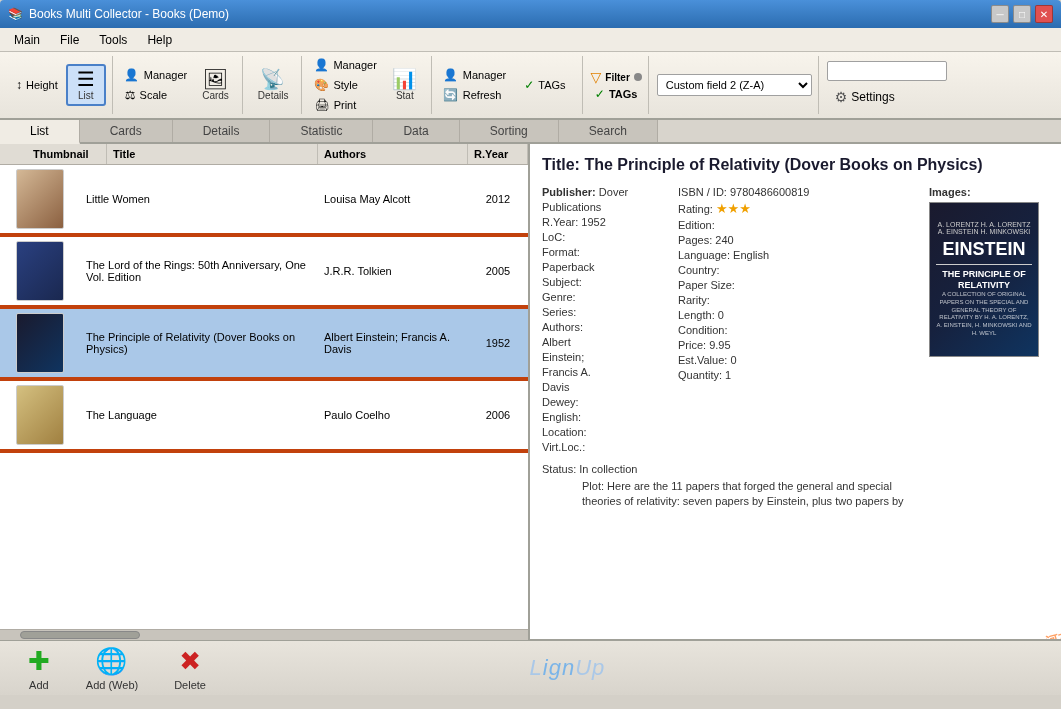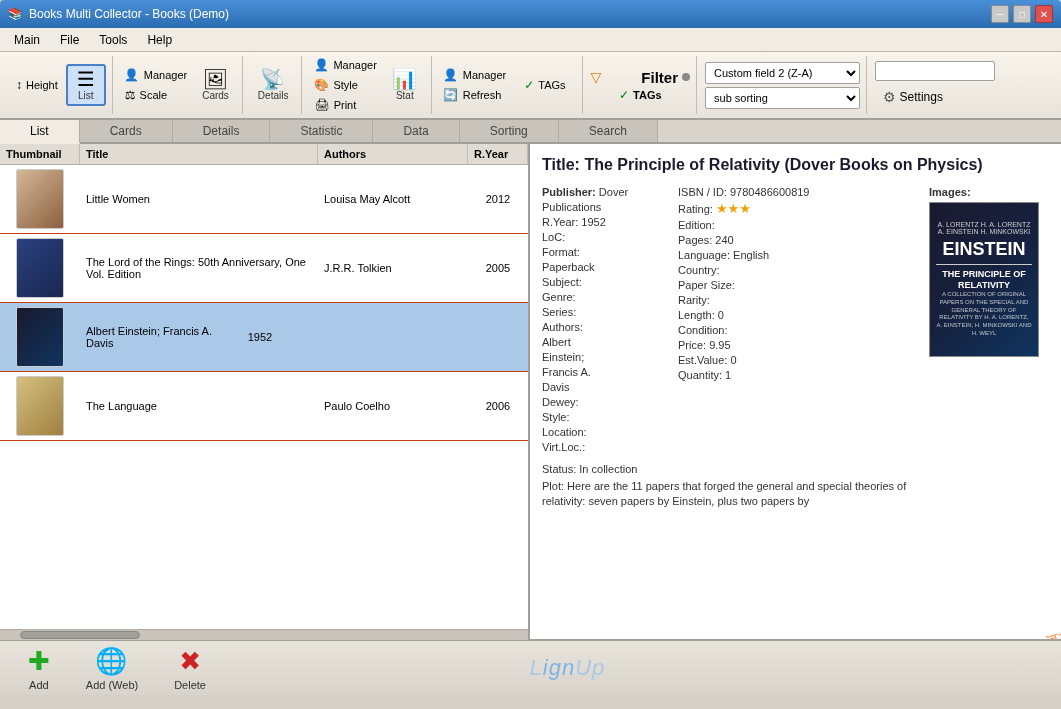--- a/index.html
+++ b/index.html
@@ -110,27 +110,27 @@
     }
     .tab.active { background: #f0ece4; color: #000; border-bottom: 2px solid #f0ece4; margin-bottom: -2px; }
 
     
     #main { display: flex; height: calc(709px - 28px - 24px - 76px - 30px - 56px); }
 
     
     #booklist { width: 530px; display: flex; flex-direction: column; border-right: 2px solid #a0a098; }
     #list-header { display: flex; background: #e0dcd4; border-bottom: 1px solid #b0acA4; font-weight: bold; font-size: 11px; }
     .list-col { padding: 4px 6px; border-right: 1px solid #c0bdb5; overflow: hidden; }
-    .col-thumb { width: 80px; }
+    .col-thumb { width: 80px; margin-left: 27px; }
     .col-title { flex: 1; }
     .col-author { width: 150px; }
     .col-year { width: 60px; }
 
     #list-body { flex: 1; overflow-y: auto; background: white; }
-    .book-row { display: flex; align-items: center; border-bottom: 1px solid #c2410c; cursor: pointer; min-height: 68px; }
+    .book-row { display: flex; align-items: center; border-bottom: 4px solid #c2410c; cursor: pointer; min-height: 68px; }
     .book-row.selected { background: #aac8e8; }
     .book-thumb { width: 80px; display: flex; justify-content: center; align-items: center; padding: 4px; }
     .thumb-img { width: 48px; height: 60px; object-fit: cover; background: #ddd; display: flex; align-items: center; justify-content: center; font-size: 8px; color: #666; border: 1px solid #ccc; }
     .book-title-cell { flex: 1; padding: 4px 6px; font-size: 11px; }
     .book-author-cell { width: 150px; padding: 4px 6px; font-size: 11px; }
     .book-year-cell { width: 60px; padding: 4px 6px; font-size: 11px; text-align: center; }
 
     
     #list-scroll { height: 10px; background: #d8d4cc; border-top: 1px solid #b0acA4; }
     .scroll-track { background: #c8c4bc; height: 10px; position: relative; }
@@ -155,21 +155,21 @@
     .book-cover-inner { padding: 6px; }
     .cover-title { font-size: 9px; font-weight: bold; line-height: 1.2; }
     .cover-einstein { font-size: 18px; font-weight: bold; }
     .cover-subtitle { font-size: 6px; opacity: 0.7; line-height: 1.3; }
     .field-line { font-size: 11px; color: #333; }
     .field-bold { font-weight: 600; }
 
     .rating-stars { color: #f0a000; font-size: 13px; }
 
     #detail-status { margin-top: 10px; font-size: 11px; color: #333; }
-    #detail-plot { margin-top: 4px; font-size: 11px; color: #333; line-height: 1.4; }
+    #detail-plot { margin-top: 4px; font-size: 11px; color: #333; line-height: 1.4; margin-left: 40px; }
     .images-label { font-size: 11px; font-weight: bold; color: #333; }
 
     
     #bottombar {
       height: 56px;
       background: linear-gradient(to bottom, #e8e4dc, #d8d4cc);
       border-top: 2px solid #a0a098;
       display: flex;
       align-items: center;
       justify-content: space-between;
@@ -306,34 +306,33 @@
         <span style="color:green;font-size:12px;">✓</span>
         <span>TAGs</span>
       </div>
     </div>
   </div>
 
   <div class="toolbar-group">
     <div class="filter-group">
       <div class="filter-row">
         <span style="font-size:14px;color:#e08000;">▽</span>
-        <span style="font-size:15px;font-weight:bold;margin-left:36px;">Filter</span>
+        <span style="font-size:10px;font-weight:bold;">Filter</span>
         <div class="filter-dot"></div>
       </div>
       <div class="filter-row">
         <span style="color:green;font-size:12px;">✓</span>
         <span style="font-size:11px;font-weight:bold;">TAGs</span>
       </div>
     </div>
   </div>
 
   <div class="toolbar-group">
     <div class="sort-group">
       <select class="sort-select"><option>Custom field 2 (Z-A)</option></select>
-      <select class="sort-select"><option>sub sorting</option></select>
     </div>
   </div>
 
   <div class="toolbar-group" style="border-right:none;">
     <div style="display:flex;flex-direction:column;gap:4px;">
       <input type="text" style="width: 120px; height: 20px; border: 1px solid rgb(160, 160, 160); border-radius: 2px; padding: 0px 4px; font-size: 11px;" placeholder="">
       <div class="settings-btn" style="flex-direction:row;gap:4px;align-items:center;">
         <span class="settings-icon" style="font-size:14px;">⚙</span>
         <span>Settings</span>
       </div>
@@ -378,20 +377,21 @@
         </div>
         <div class="book-title-cell">The Lord of the Rings: 50th Anniversary, One Vol. Edition</div>
         <div class="book-author-cell">J.R.R. Tolkien</div>
         <div class="book-year-cell">2005</div>
       </div>
 
       <div class="book-row selected">
         <div class="book-thumb">
           <div class="thumb-img tb-3" style="border-radius:2px;"></div>
         </div>
+        <div class="book-title-cell">The Principle of Relativity (Dover Books on Physics)</div>
         <div class="book-author-cell">Albert Einstein; Francis A. Davis</div>
         <div class="book-year-cell">1952</div>
       </div>
 
 
       <div class="book-row">
         <div class="book-thumb">
           <div class="thumb-img tb-5" style="border-radius:2px;"></div>
         </div>
         <div class="book-title-cell">The Language</div>
@@ -424,21 +424,21 @@
             <div class="field-line">Paperback</div>
             <div class="field-line">Subject:</div>
             <div class="field-line">Genre:</div>
             <div class="field-line">Series:</div>
             <div class="field-line">Authors:</div>
             <div class="field-line">Albert</div>
             <div class="field-line">Einstein;</div>
             <div class="field-line">Francis A.</div>
             <div class="field-line">Davis</div>
             <div class="field-line">Dewey:</div>
-            <div class="field-line">Style:</div>
+            <div class="field-line">English:</div>
             <div class="field-line">Location:</div>
             <div class="field-line">Virt.Loc.:</div>
           </div>
 
           <div style="display:flex;flex-direction:column;gap:3px;">
             <div class="field-line">ISBN / ID: 9780486600819</div>
             <div class="field-line">
               Rating: <span class="rating-stars">★★★</span>
             </div>
             <div class="field-line">Edition:</div>

